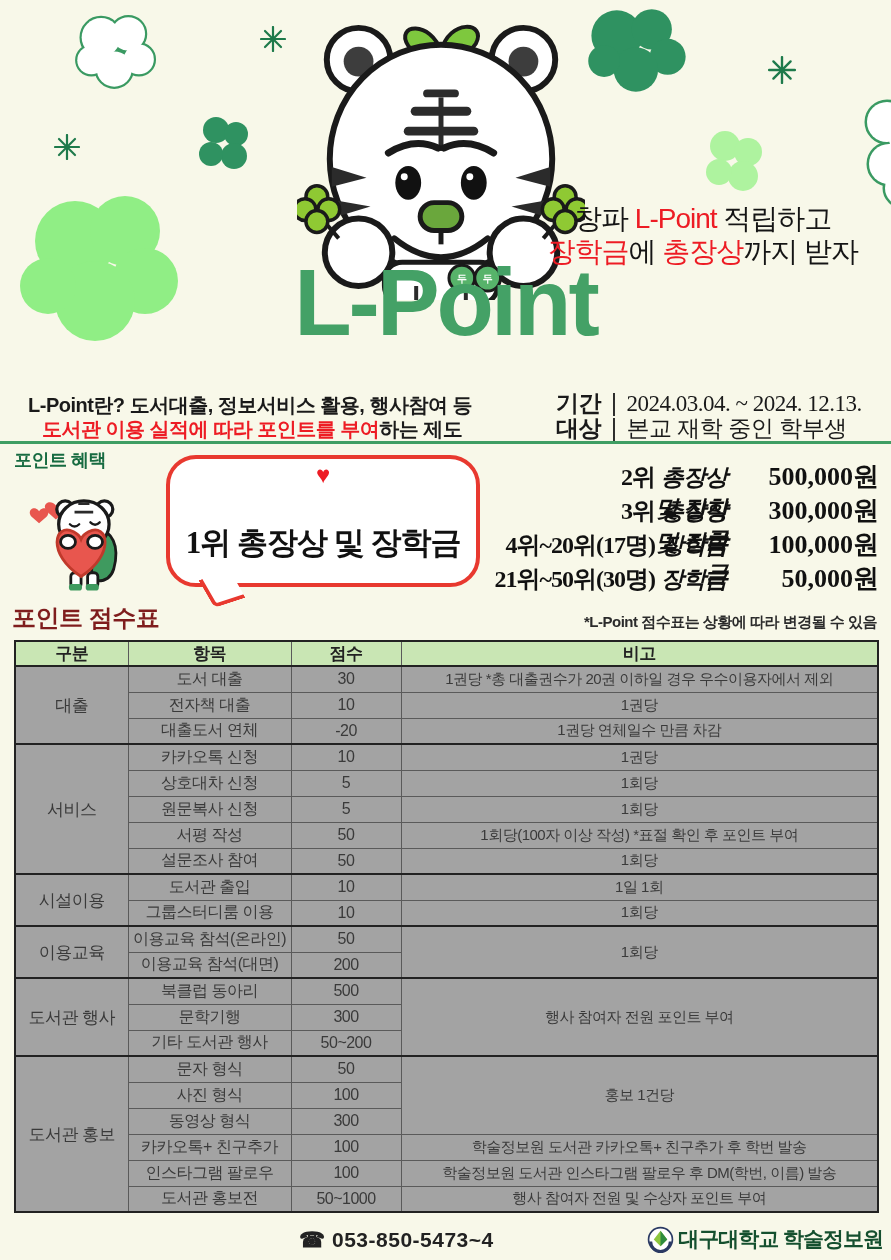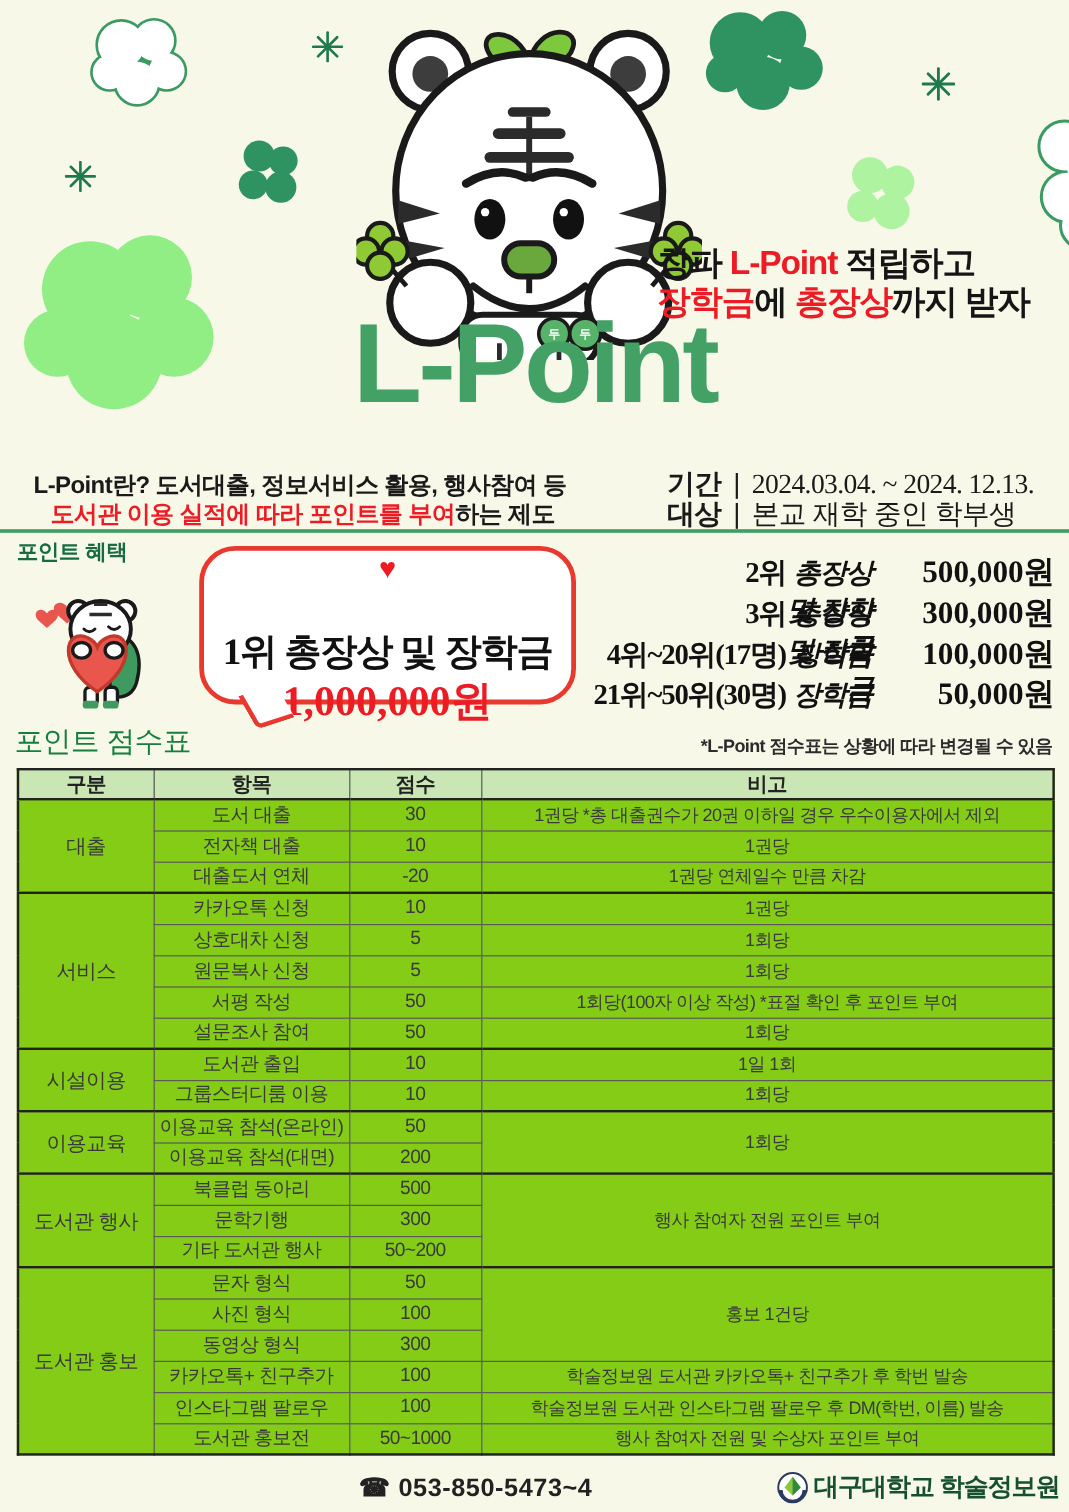--- a/index.html
+++ b/index.html
@@ -4,55 +4,55 @@
 <style>
   * { margin:0; padding:0; box-sizing:border-box; }
   html,body { width:891px; }
   body { font-family:"Liberation Sans", sans-serif; }
   #page { position:relative; width:891px; height:1260px; background:#f8f8e9; overflow:hidden; }
 
   
   .deco { position:absolute; }
 
   
-  .slogan { position:absolute; top:202px; right:33px; text-align:left; font-weight:700; font-size:28px; line-height:33px; color:#151515; letter-spacing:-1px; }
+  .slogan { position:absolute; top:202px; right:33px; text-align:center; font-weight:400; font-size:28px; line-height:33px; color:#151515; letter-spacing:-1px; }
   .slogan .red { color:#ed1c24; }
   .main-title { position:absolute; top:256px; left:0; width:891px; text-align:center; font-size:94px; font-weight:800; letter-spacing:-3px; color:#44a166; line-height:1; }
 
   
   .intro { position:absolute; top:394px; left:28px; font-size:20px; line-height:22px; font-weight:700; color:#1a1a1a; letter-spacing:-0.5px; }
   .intro .line2 { margin-top:2px; margin-left:14px; }
   .intro .red { color:#ed1c24; }
   .meta { position:absolute; top:391px; left:556px; font-size:23px; line-height:25px; color:#1a1a1a; letter-spacing:-0.5px; }
   .meta-row { display:flex; gap:10px; }
   .meta-label { font-weight:600; }
   .meta-sep { font-weight:400; }
   .meta .serif { font-family:"Liberation Serif", serif; }
 
   .divider { position:absolute; top:441px; left:0; width:891px; height:0; border-top:3px solid #3f9e63; }
 
   
   .benefit-heading { position:absolute; top:448px; left:14px; font-size:18px; font-weight:800; color:#176b41; letter-spacing:-0.5px; }
-  .score-heading   { position:absolute; top:602px; left:12px; font-size:24px; font-weight:400; color:#15803d; letter-spacing:-0.5px; }
+  .score-heading   { position:absolute; top:602px; left:12px; font-size:24px; font-weight:700; color:#7f1d1d; letter-spacing:-0.5px; }
   .table-note { position:absolute; top:613px; right:14px; font-size:15px; font-weight:600; color:#2b2b2b; letter-spacing:-0.5px; }
 
   .bubble { position:absolute; top:455px; left:166px; width:314px; height:132px; background:#fff; border:4px solid #e8392f; border-radius:30px; text-align:center; padding-top:4px; }
   .bubble::after { content:""; position:absolute; left:36px; bottom:-22px; width:28px; height:28px; background:#fff; border-right:4px solid #e8392f; border-bottom:4px solid #e8392f; transform:rotate(60deg) skewX(-12deg); border-bottom-right-radius:6px; }
   .bubble .heart { color:#ed1c24; font-size:24px; line-height:24px; }
   .bubble .b1 { font-family:"Liberation Serif", serif; font-size:31px; line-height:40px; font-weight:600; color:#111; letter-spacing:-1px;margin-top:36px; }
   .bubble .b2 { font-family:"Liberation Serif", serif; font-size:35px; line-height:44px; font-weight:700; color:#ed1c24; }
 
   .prizes { position:absolute; top:459px; left:487px; width:392px; }
   .prize-row { display:grid; grid-template-columns:168px 1fr 152px; align-items:baseline; height:34px; }
   .prize-rank { text-align:right; font-family:"Liberation Serif", serif; font-size:24px; font-weight:600; color:#111; letter-spacing:-1px; }
   .prize-desc { text-align:right; font-size:23px; font-weight:700; color:#111; letter-spacing:-1px;font-style:italic; }
   .prize-amount { text-align:right; font-family:"Liberation Serif", serif; font-size:26px; font-weight:600; color:#111; }
 
   
-  table.score { position:absolute; top:640px; left:14px; width:863px; border-collapse:collapse; table-layout:fixed; background:#84cc16; border:2px solid #222; }
+  table.score { position:absolute; top:640px; left:14px; width:863px; border-collapse:collapse; table-layout:fixed; background:#a3a3a3; border:2px solid #222; }
   table.score th, table.score td { border:1px solid #5a5a5a; text-align:center; vertical-align:middle; letter-spacing:-0.5px; }
   table.score th { height:25px; background:#c9e6b4; font-size:17px; font-weight:700; color:#222; border-bottom:2px solid #222; }
   table.score td { height:26px; font-size:16px; color:#3a3a3a; }
   table.score td.col-note { font-size:15px; }
   table.score tr.group-start td { border-top:2px solid #222; }
   table.score td.col-group { font-size:17px; }
 
   
   .footer-phone { position:absolute; top:1228px; left:299px; font-size:21px; font-weight:600; color:#222; letter-spacing:0.5px; }
   .org-logo { position:absolute; top:1225px; right:8px; display:flex; align-items:flex-end; gap:4px; }
@@ -267,21 +267,20 @@
     <rect x="46" y="102" width="14" height="7" rx="3" fill="#3f9a5f"></rect>
     <rect x="64" y="102" width="14" height="7" rx="3" fill="#3f9a5f"></rect>
     <path d="M59 94 C22 70 30 36 51 46 C57 49 59 54 59 54 C59 54 61 49 67 46 C88 36 96 70 59 94 Z" fill="#e8564e" stroke="#c0392b" stroke-width="3"></path>
     <ellipse cx="45" cy="57" rx="8" ry="7" fill="#fff" stroke="#1a1a1a" stroke-width="3"></ellipse>
     <ellipse cx="74" cy="57" rx="8" ry="7" fill="#fff" stroke="#1a1a1a" stroke-width="3"></ellipse>
   </svg>
 
   <div class="bubble">
     <div class="heart">♥</div>
     <div class="b1">1위 총장상 및 장학금</div>
-    <div class="b2">1,000,000원</div>
   </div>
 
   <div class="prizes">
     <div class="prize-row">
       <span class="prize-rank">2위</span>
       <span class="prize-desc">총장상 및 장학금</span>
       <span class="prize-amount">500,000원</span>
     </div>
     <div class="prize-row">
       <span class="prize-rank">3위</span>

